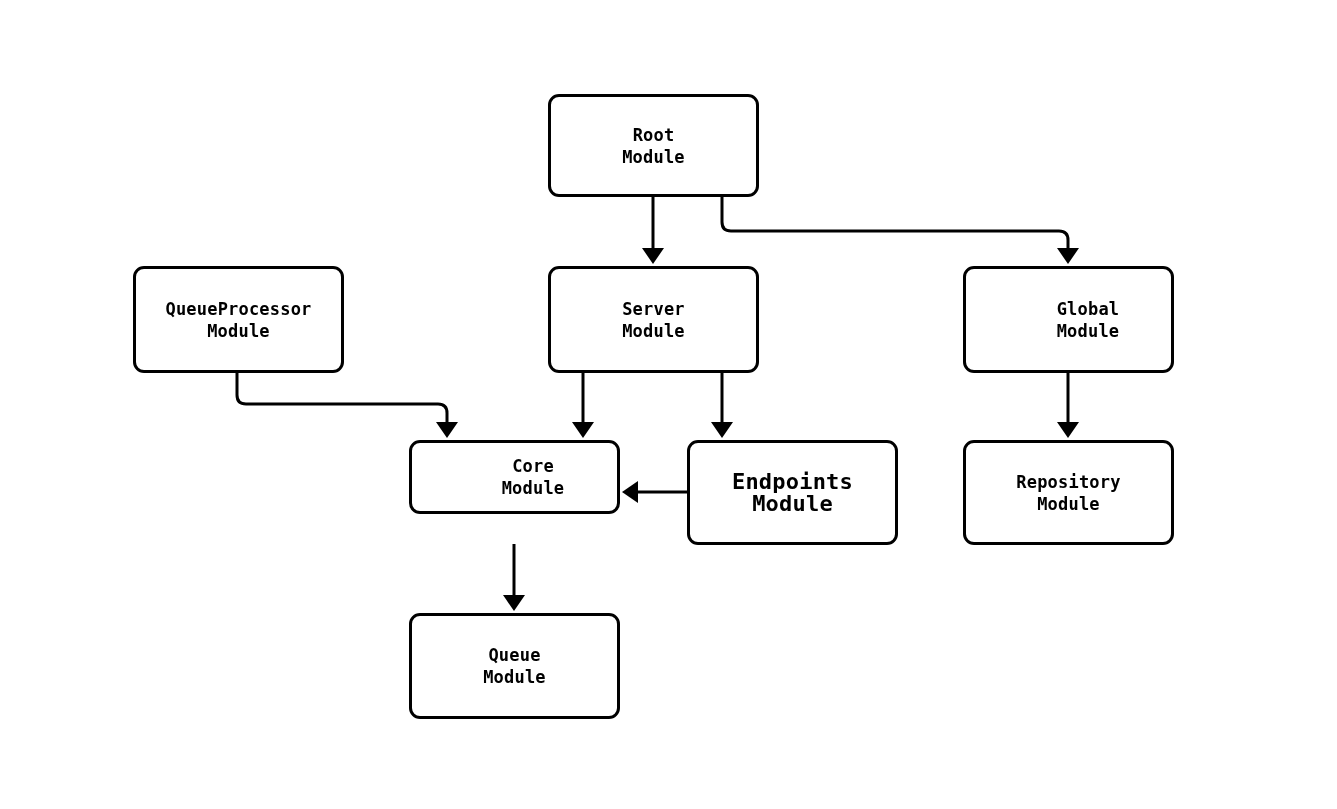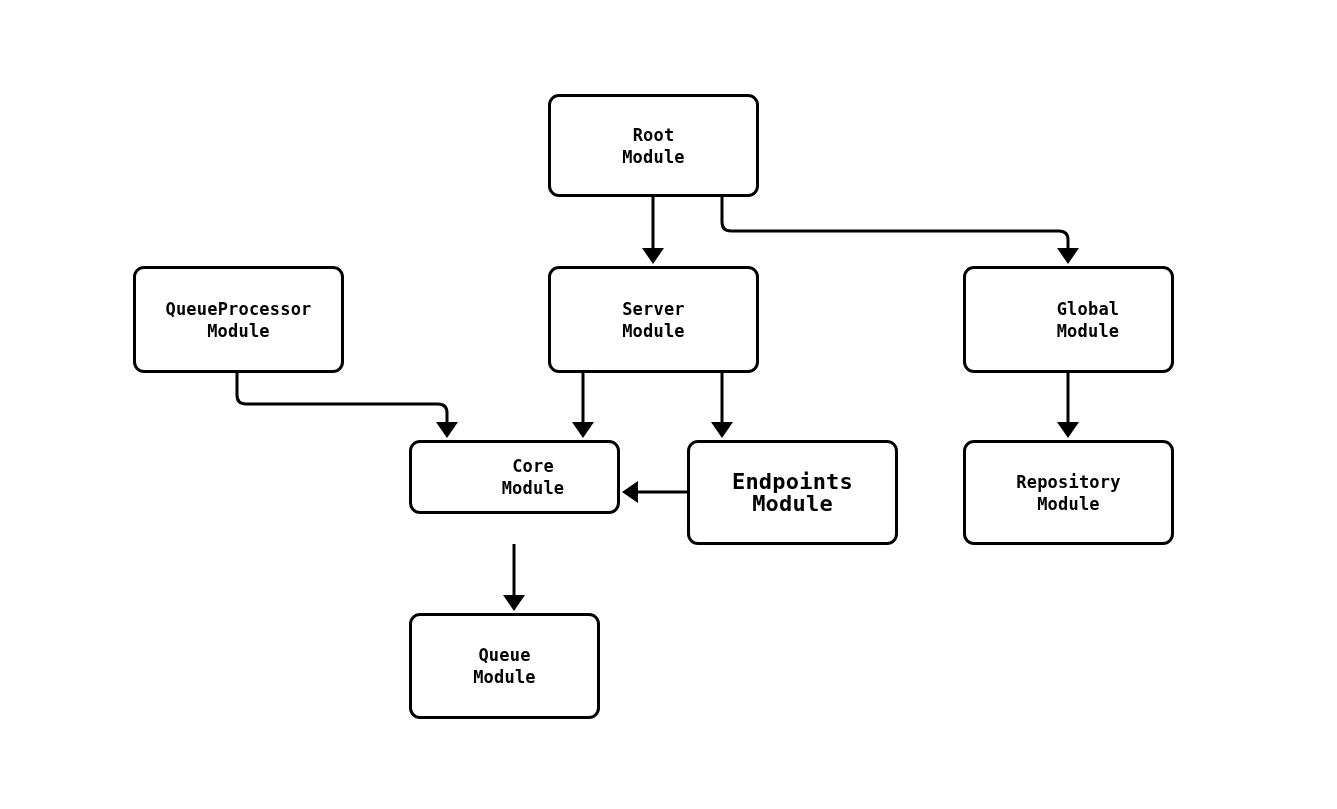--- a/index.html
+++ b/index.html
@@ -110,19 +110,19 @@
         <span class="node-line">Module</span>
       </div>
       <div class="node" style="left: 687px; top: 440px; width: 211px; height: 105px; border-width: 3px; border-color: rgb(0, 0, 0); border-radius: 11px; background: rgb(255, 255, 255); font-size: 22px;">
         <span class="node-line">Endpoints</span>
         <span class="node-line">Module</span>
       </div>
       <div class="node" style="left: 963px; top: 440px; width: 211px; height: 105px; border-width: 3px; border-color: rgb(0, 0, 0); border-radius: 11px; background: rgb(255, 255, 255); font-size: 17px;">
         <span class="node-line">Repository</span>
         <span class="node-line">Module</span>
       </div>
-      <div class="node" style="left: 409px; top: 613px; width: 191px; height: 106px; border-width: 3px; border-color: rgb(0, 0, 0); border-radius: 11px; background: rgb(255, 255, 255); font-size: 17px;">
+      <div class="node" style="left: 409px; top: 613px; width: 211px; height: 106px; border-width: 3px; border-color: rgb(0, 0, 0); border-radius: 11px; background: rgb(255, 255, 255); font-size: 17px;">
         <span class="node-line">Queue</span>
         <span class="node-line">Module</span>
       </div>
     </div>
 
 </div>
 
 </body></html>

